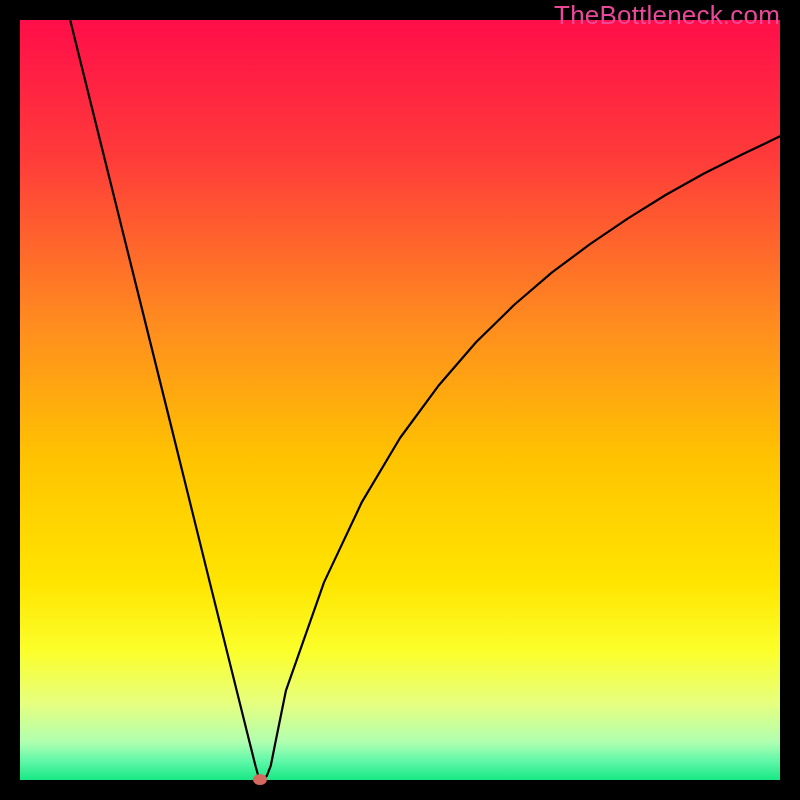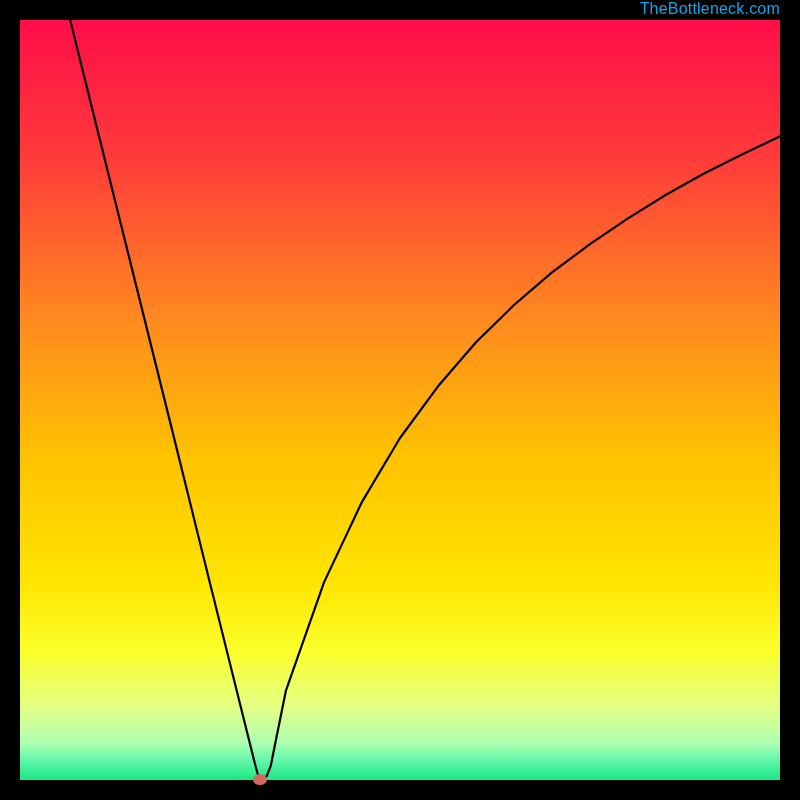--- a/index.html
+++ b/index.html
@@ -31,22 +31,22 @@
     top: 0;
     width: 760px;
     height: 760px;
     pointer-events: none;
   }
   .watermark {
     position: absolute;
     top: 0px;
     right: 20px;
     font-family: Arial, Helvetica, sans-serif;
-    font-size: 16px;
-    color: #0ea5e9;
+    font-size: 26px;
+    color: #ec4899;
     font-weight: 500;
     letter-spacing: 0.2px;
   }
   .marker {
     position: absolute;
     width: 14px;
     height: 11px;
     border-radius: 50%;
     background: #d46a5f;
   }

